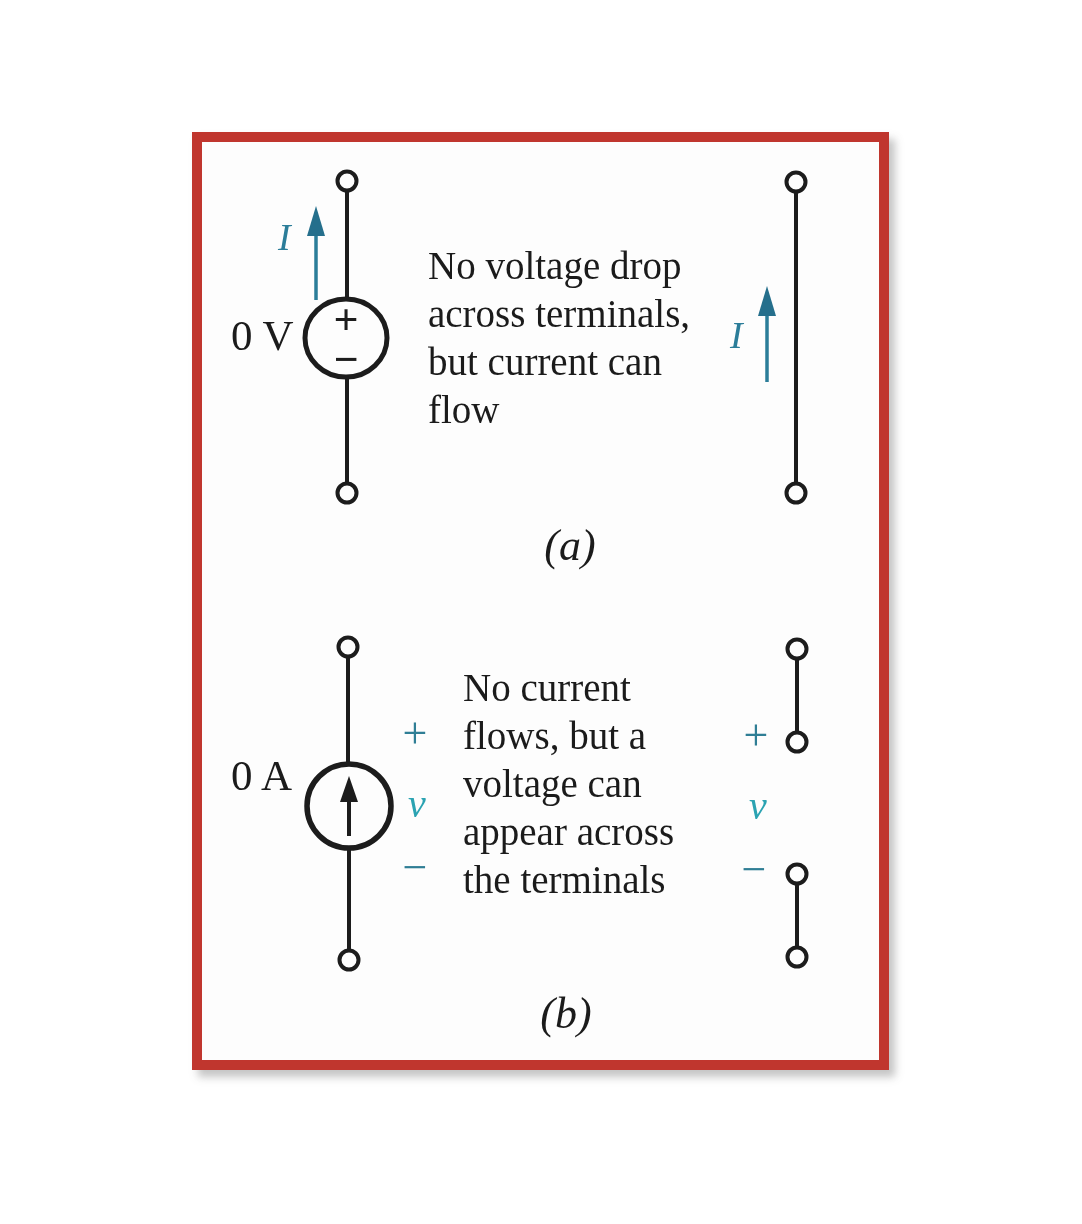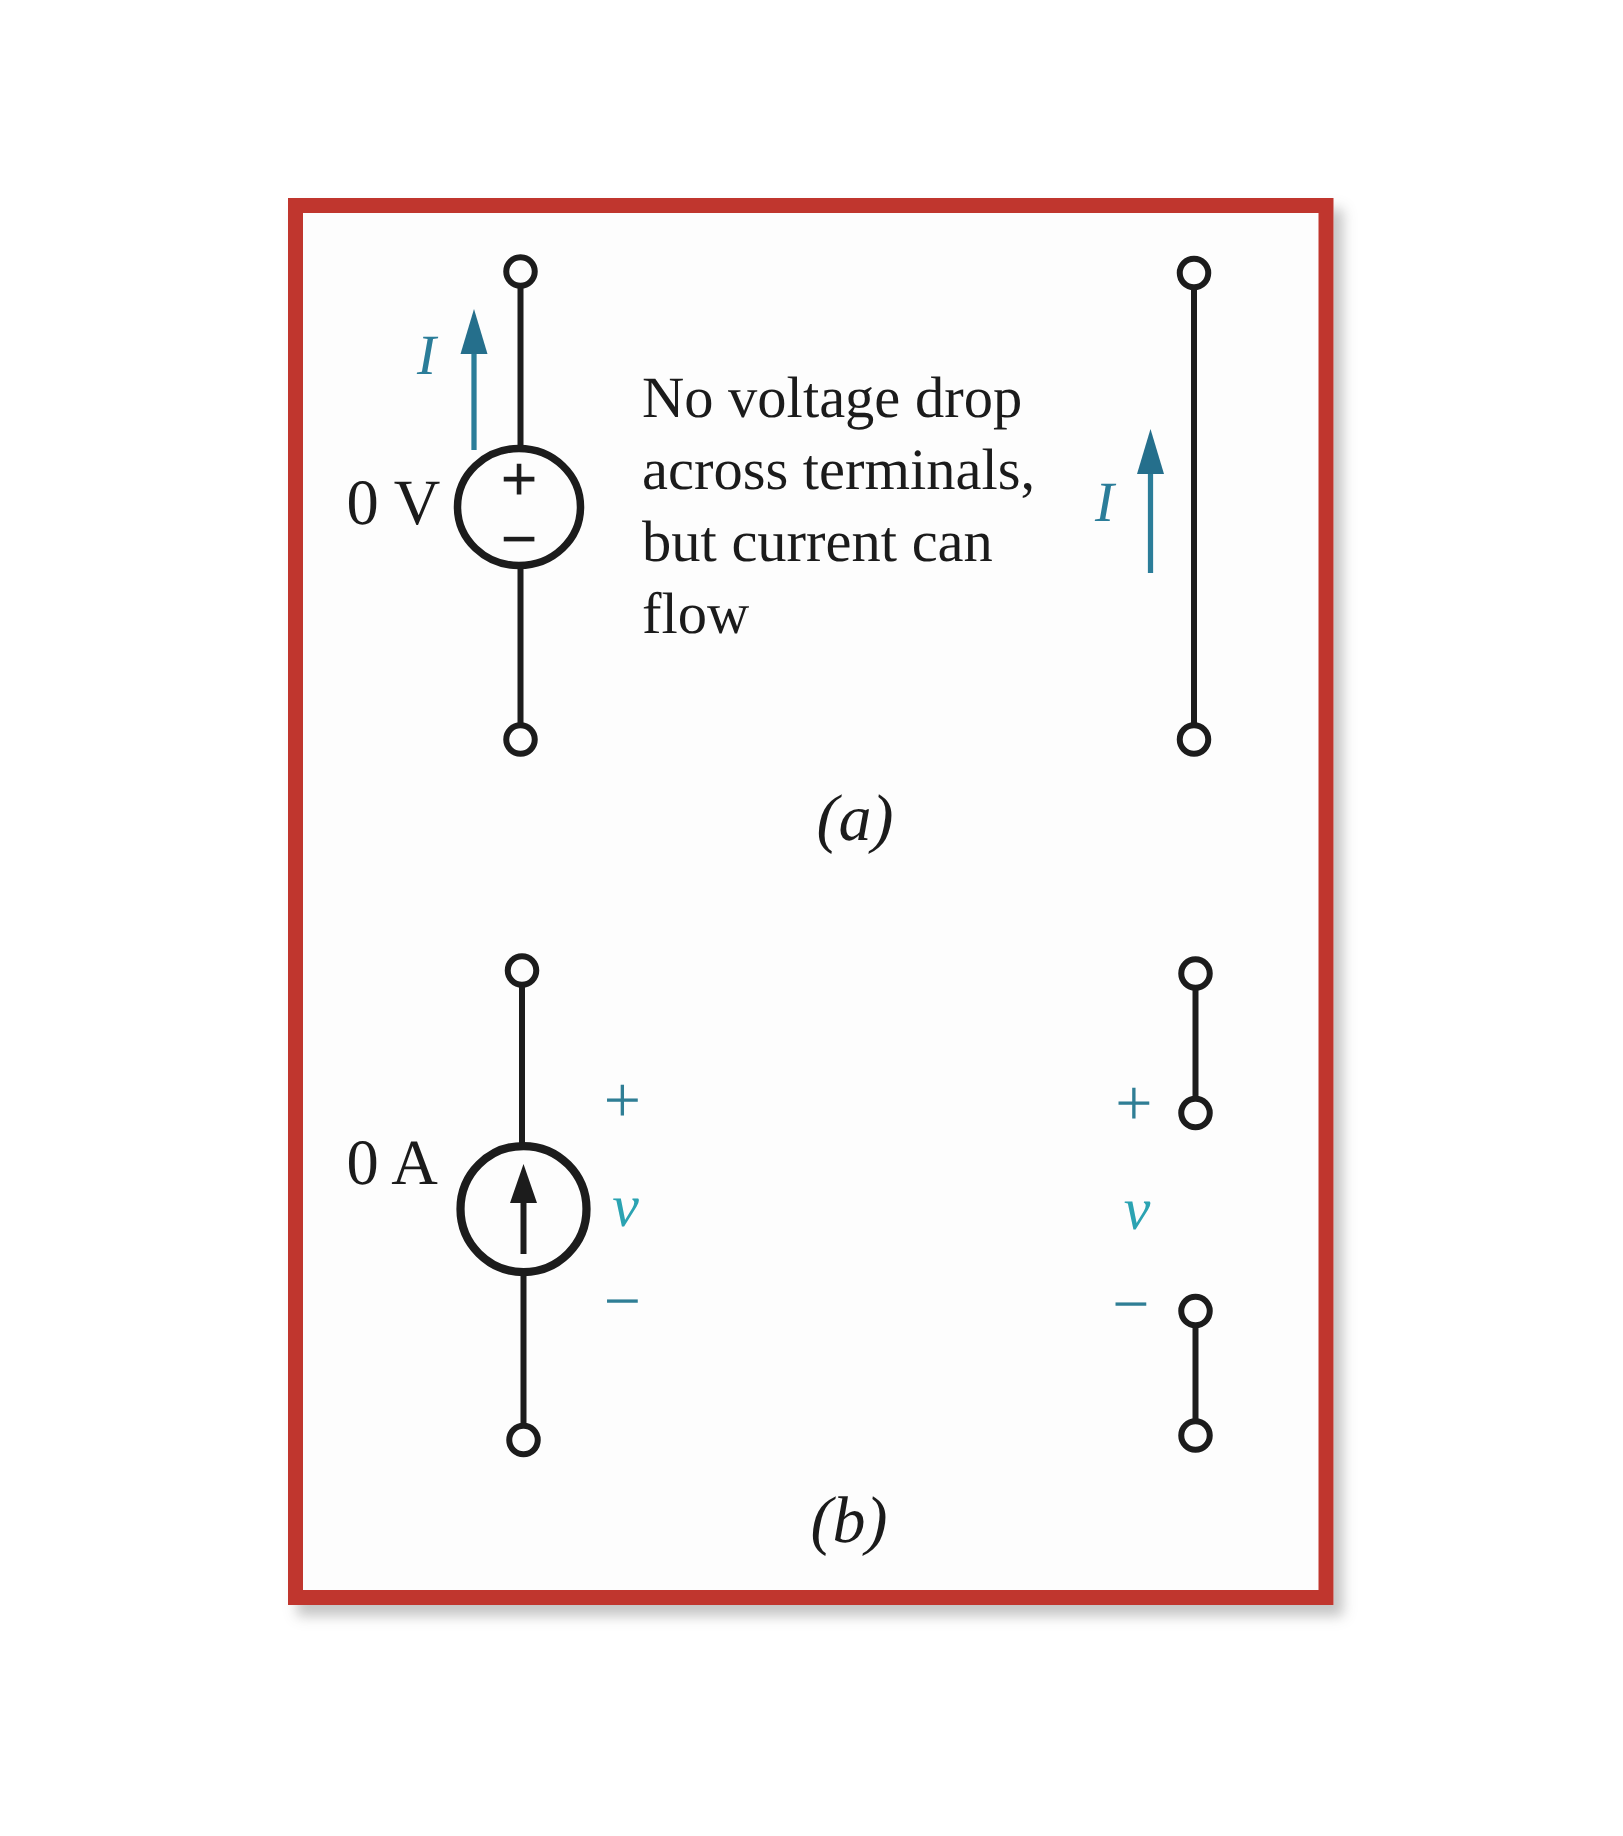--- a/index.html
+++ b/index.html
@@ -137,18 +137,23 @@
 across terminals,
 but current can
 flow</div>
   <div class="txt i-label" style="left:730px; top:316px;">I</div>
   <div class="txt caption" style="left:490px; top:524px;">(a)</div>
 
   <div class="txt src-label" style="left:231px; top:754px;">0 A</div>
   <div class="txt teal-sign" style="left:395px; top:712px;">+</div>
   <div class="txt teal-v" style="left:397px; top:784px;">v</div>
   <div class="txt teal-sign" style="left:395px; top:846px;">−</div>
+  <div class="txt multiline" style="left:463px; top:664px; width:280px;">No current
+flows, but a
+voltage can
+appear across
+the terminals</div>
   <div class="txt teal-sign" style="left:736px; top:714px;">+</div>
   <div class="txt teal-v" style="left:738px; top:786px;">v</div>
   <div class="txt teal-sign" style="left:734px; top:848px;">−</div>
   <div class="txt caption" style="left:486px; top:992px;">(b)</div>
 
 </div>
 
 </body></html>

